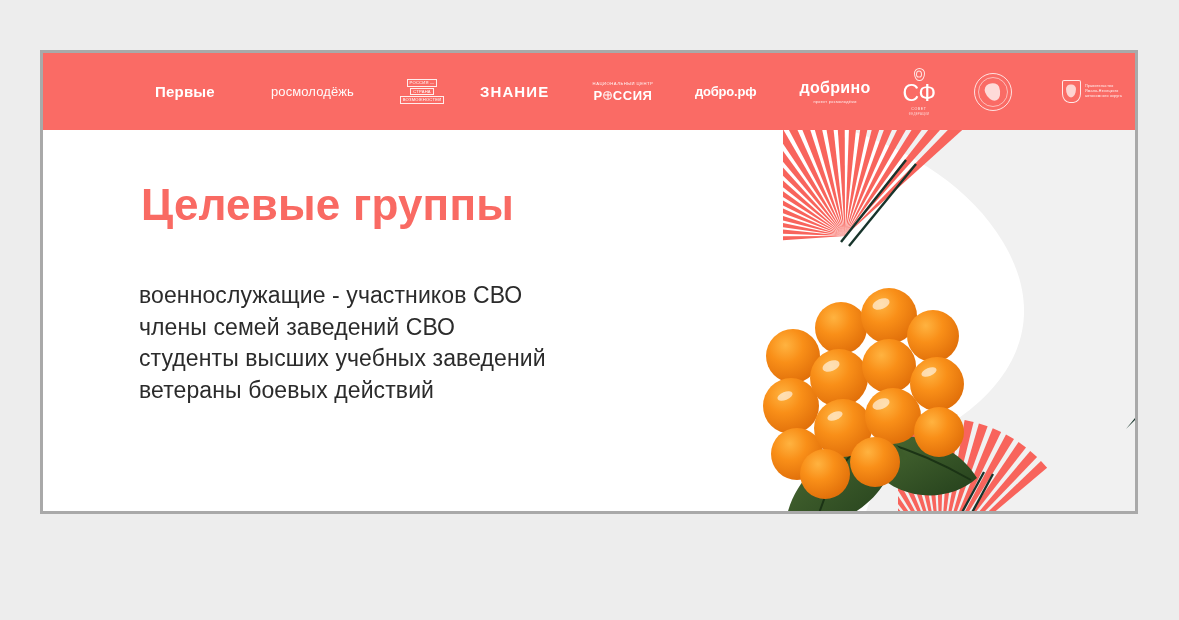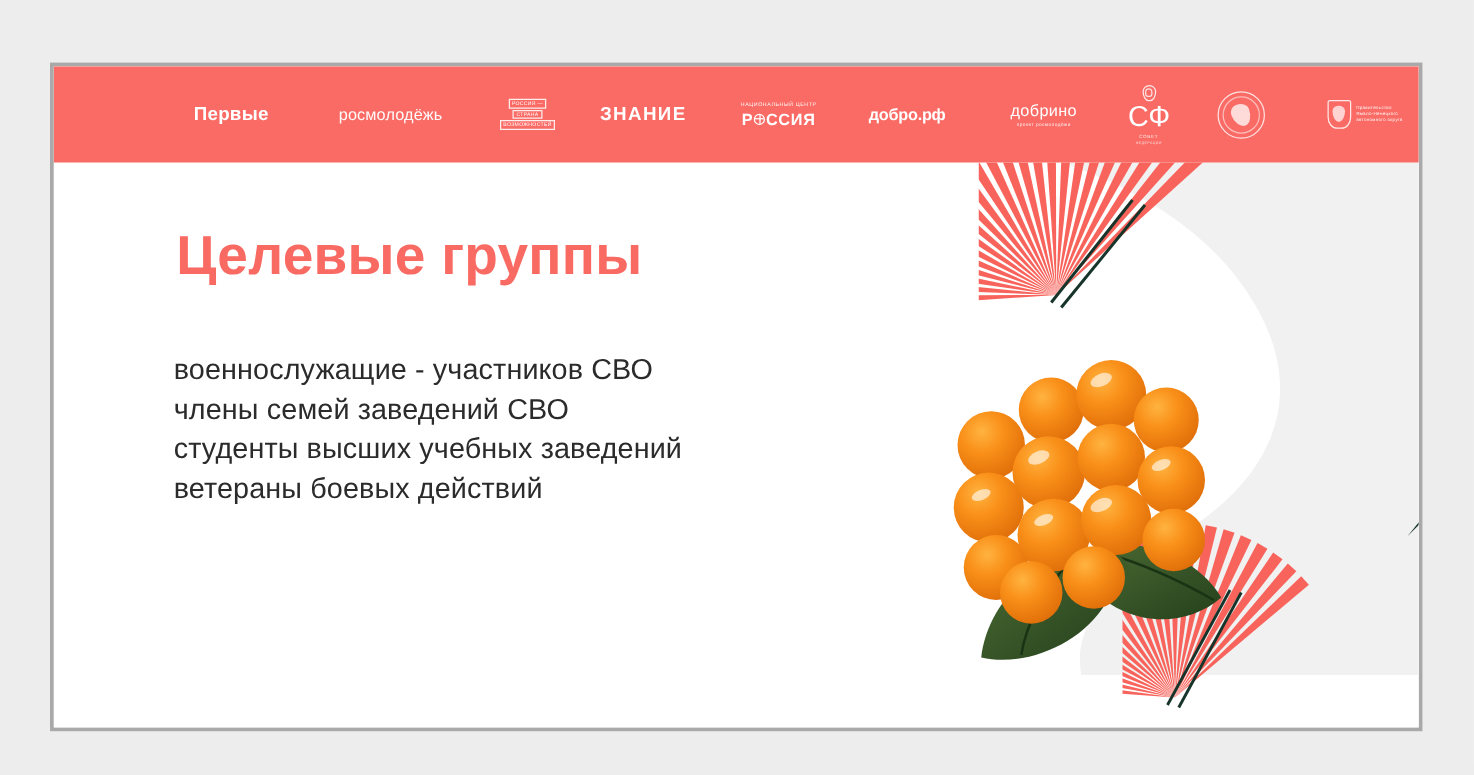--- a/index.html
+++ b/index.html
@@ -18,21 +18,21 @@
     height: 620px;
     background: #ededed;
   }
 
   
   .slide {
     position: absolute;
     left: 40px;
     top: 50px;
     width: 1098px;
-    height: 535px;
+    height: 464px;
     background: #ffffff;
     border: 3px solid #a9a9a9;
     overflow: hidden;
   }
 
   
   .logo-bar {
     position: absolute;
     left: 0; top: 0;
     width: 100%;
@@ -96,21 +96,21 @@
     border:1.3px solid #fff; border-radius:50%;
     position:relative; margin:0 .5px;
   }
   .nc-globe::before, .nc-globe::after {
     content:''; position:absolute; background:#fff;
   }
   .nc-globe::before { left:50%; top:0; width:1px; height:100%; transform:translateX(-50%); }
   .nc-globe::after  { top:50%; left:0; height:1px; width:100%; transform:translateY(-50%); }
 
   
-  .dobrino-main { font-size: 13px; font-weight: 400; letter-spacing: .3px; }
+  .dobrino-main { font-size: 16px; font-weight: 700; letter-spacing: .3px; }
   .dobrino-sub  { font-size: 3.8px; letter-spacing: .35px; margin-top: 2.5px; opacity:.9; }
 
   
   .sf-crest {
     width: 11px; height: 13px; margin-bottom: 1px;
     border: 1px solid rgba(255,255,255,.85);
     border-radius: 50% 50% 45% 45% / 40% 40% 60% 60%;
     position: relative;
   }
   .sf-crest::after {

